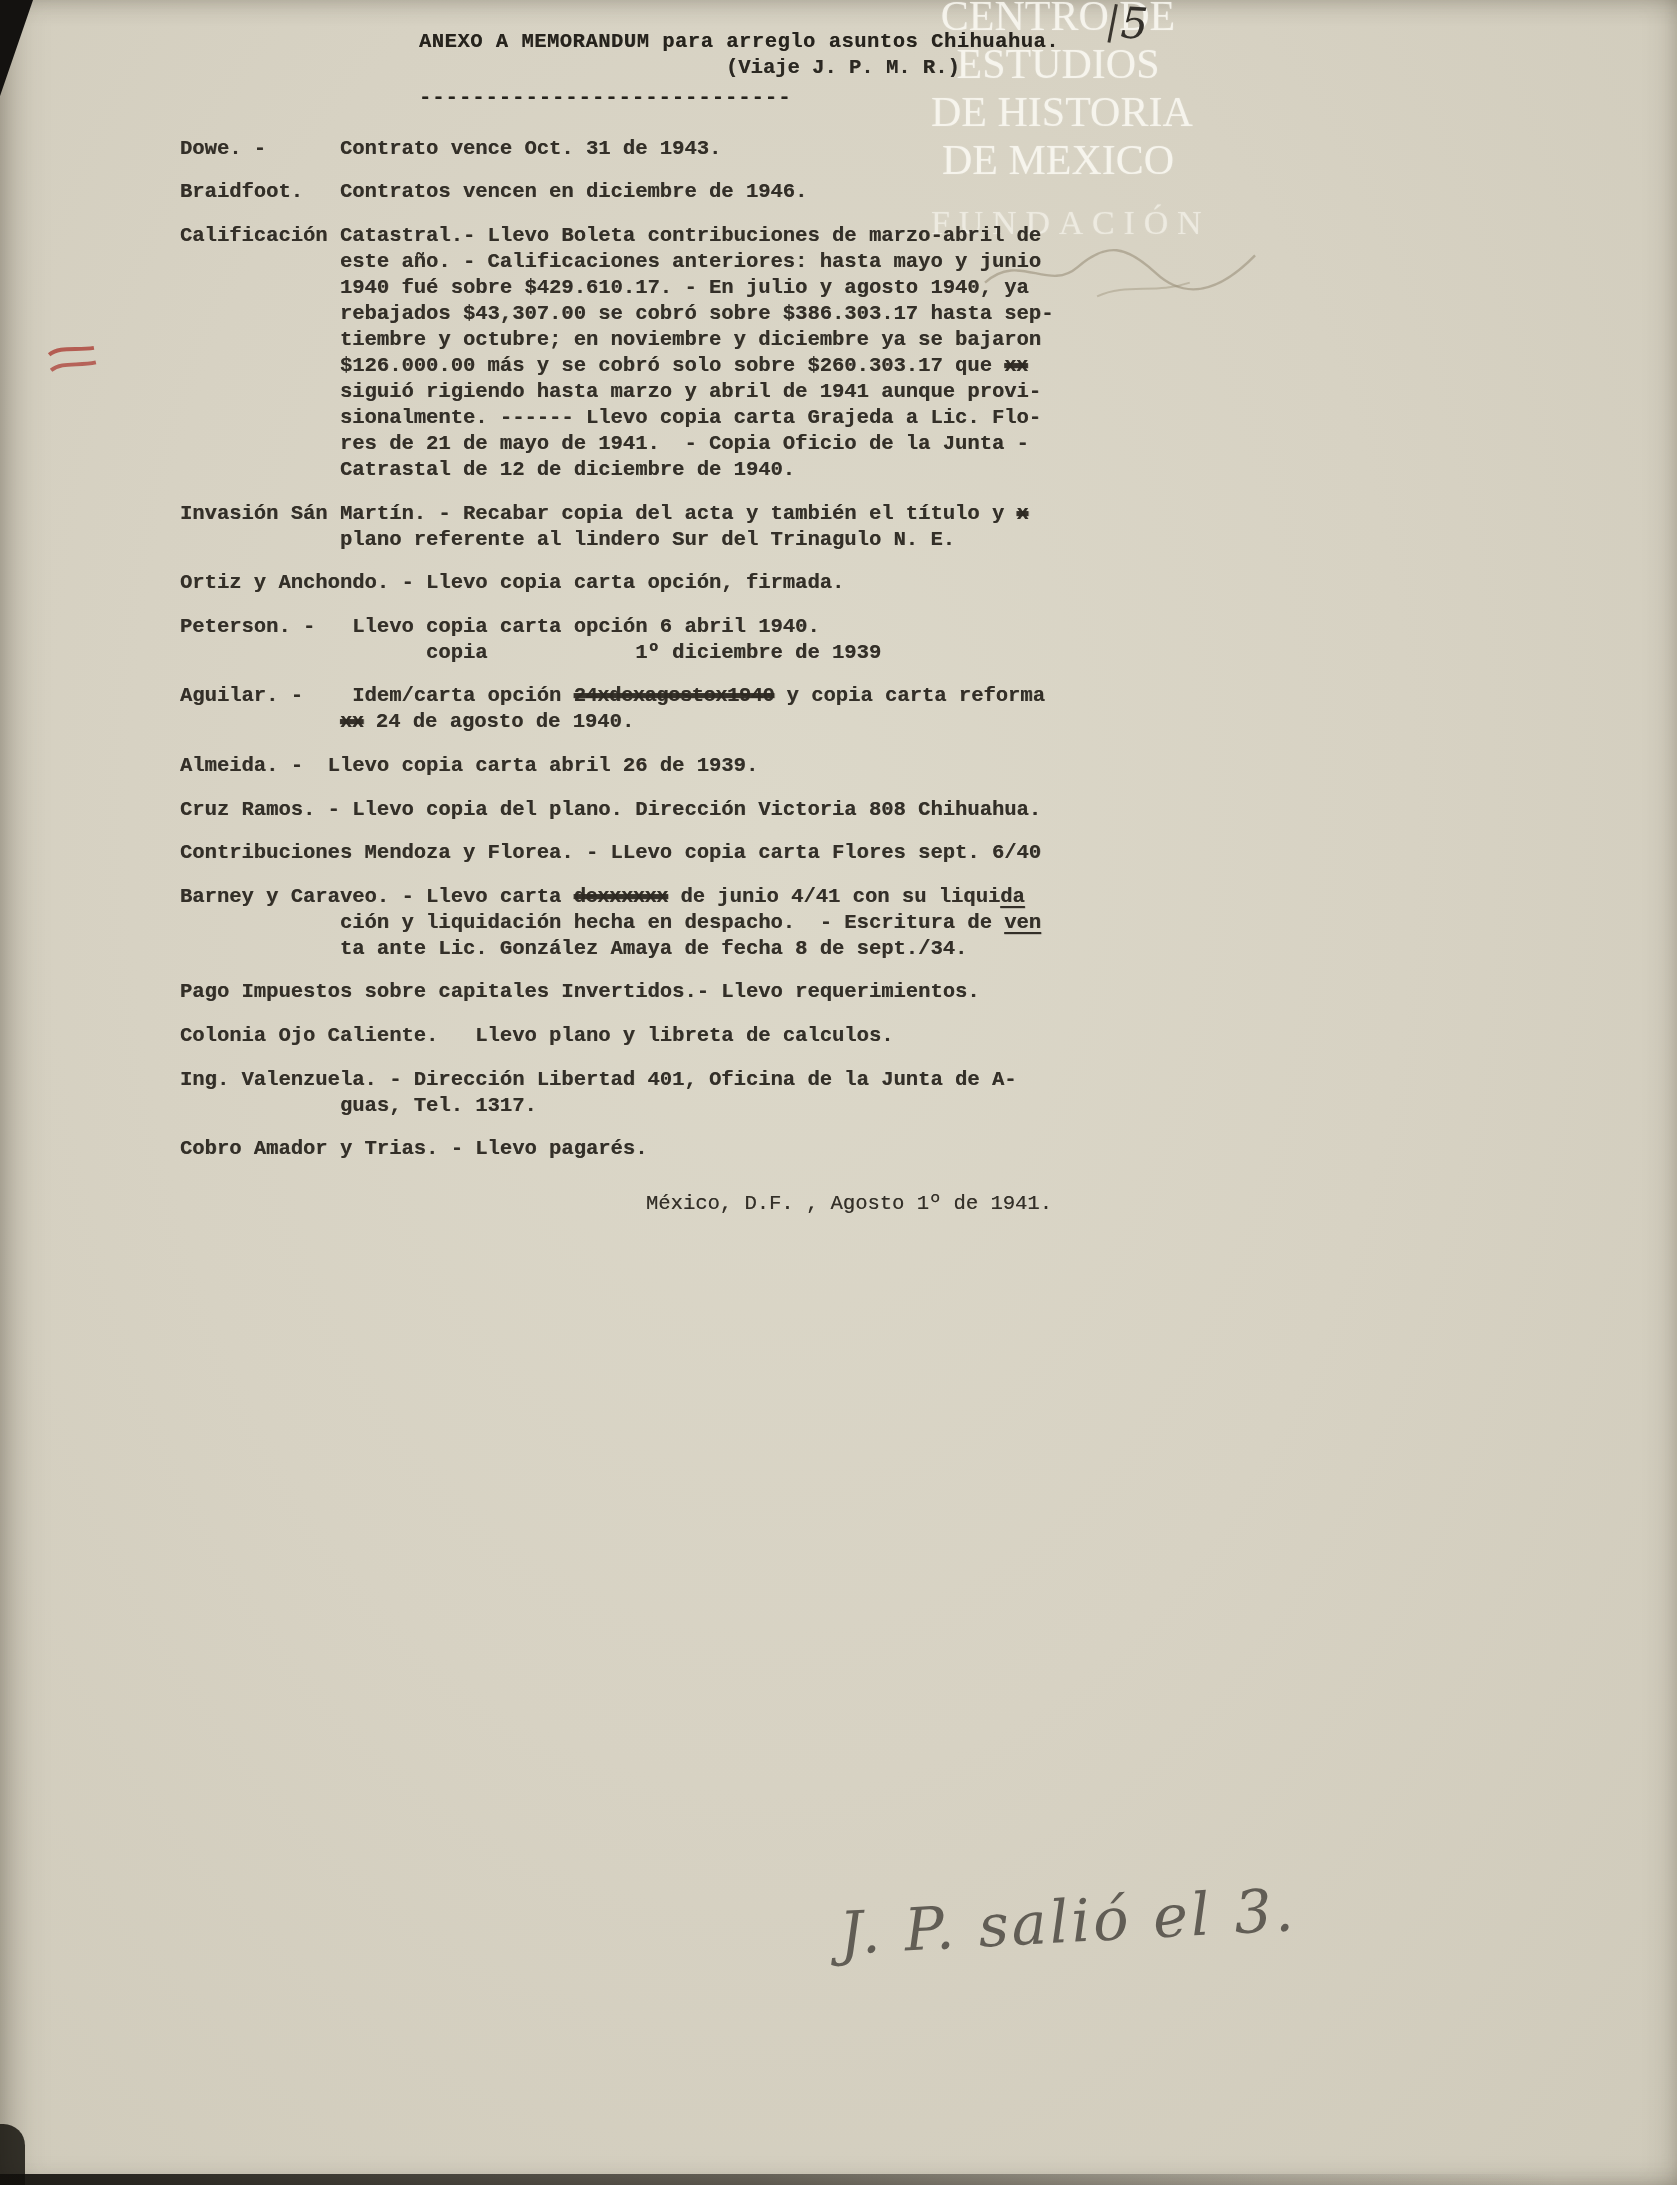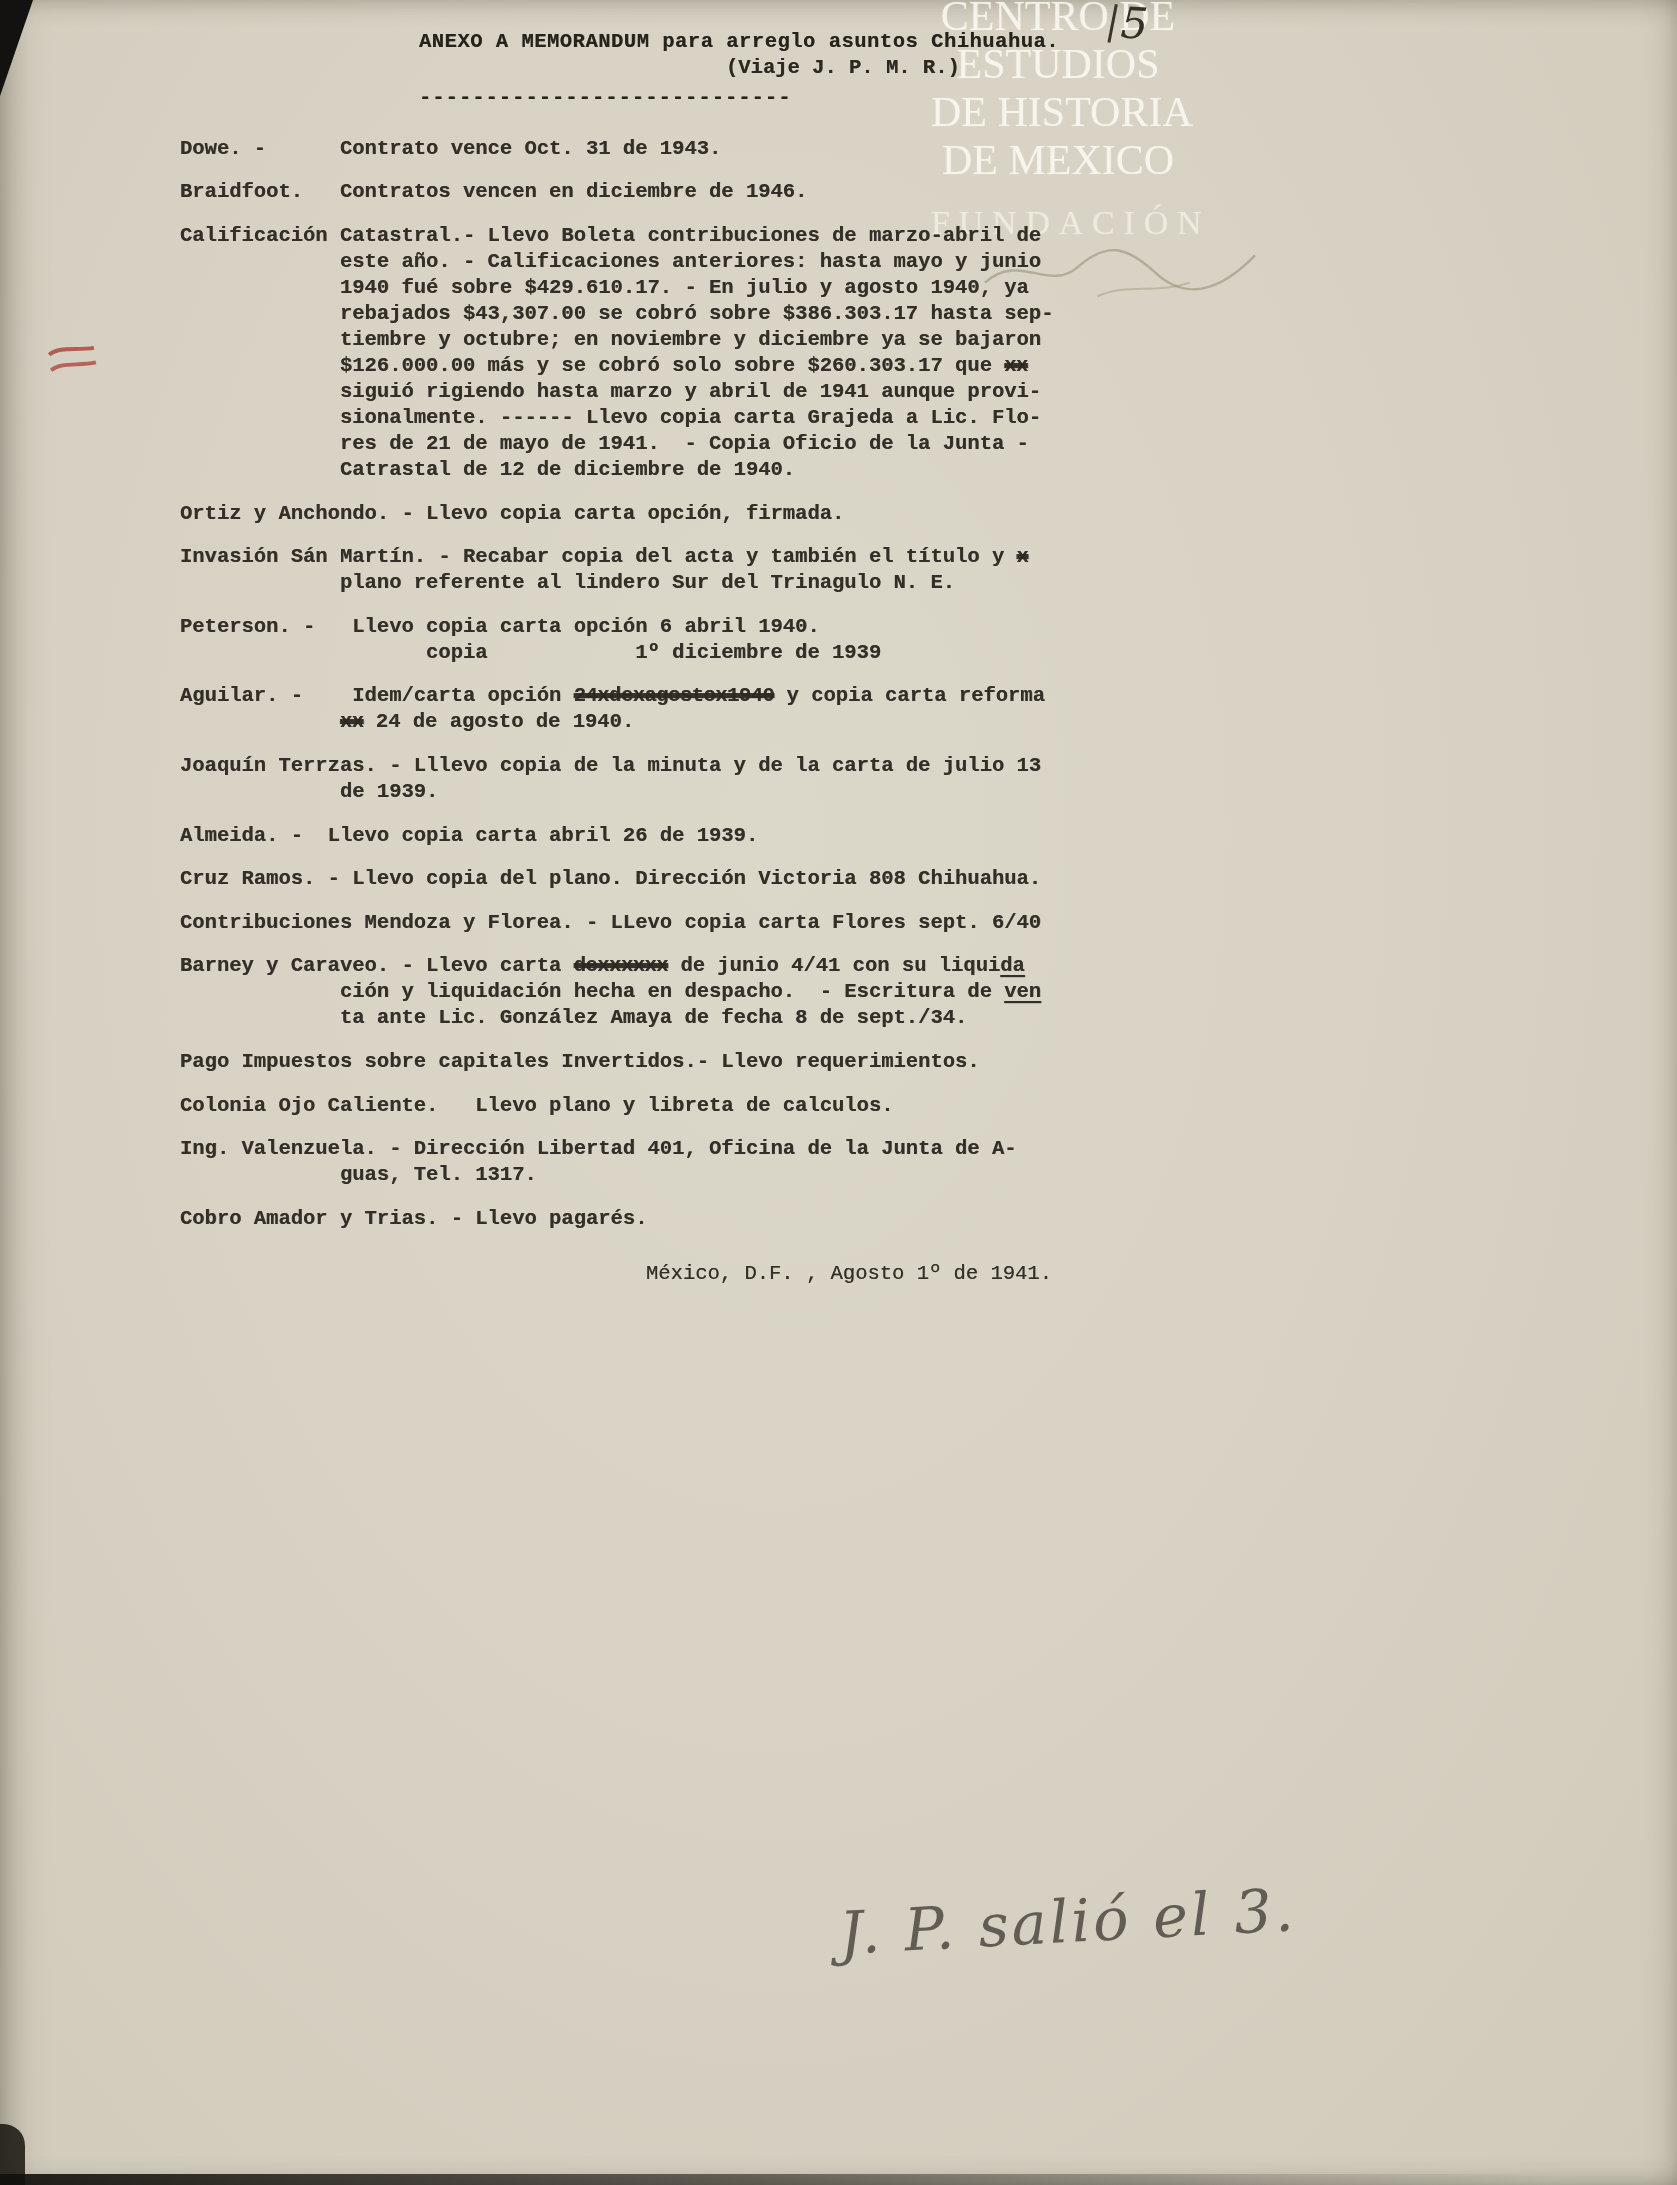--- a/index.html
+++ b/index.html
@@ -194,37 +194,33 @@
           <div class="line"><span>             1940 fué sobre $429.610.17. - En julio y agosto 1940, ya</span></div>
           <div class="line"><span>             rebajados $43,307.00 se cobró sobre $386.303.17 hasta sep-</span></div>
           <div class="line"><span>             tiembre y octubre; en noviembre y diciembre ya se bajaron</span></div>
           <div class="line"><span>             $126.000.00 más y se cobró solo sobre $260.303.17 que </span><span class="strike">xx</span></div>
           <div class="line"><span>             siguió rigiendo hasta marzo y abril de 1941 aunque provi-</span></div>
           <div class="line"><span>             sionalmente. ------ Llevo copia carta Grajeda a Lic. Flo-</span></div>
           <div class="line"><span>             res de 21 de mayo de 1941.  - Copia Oficio de la Junta -</span></div>
           <div class="line"><span>             Catrastal de 12 de diciembre de 1940.</span></div>
         </div>
       <div class="entry">
-          <div class="line"><span>Ortiz y Anchondo. - Llevo copia carta opción, firmada.</span></div>
-        </div>
-      <div class="entry">
           <div class="line"><span>Invasión Sán Martín. - Recabar copia del acta y también el título y </span><span class="strike">x</span></div>
           <div class="line"><span>             plano referente al lindero Sur del Trinagulo N. E.</span></div>
         </div>
       <div class="entry">
+          <div class="line"><span>Ortiz y Anchondo. - Llevo copia carta opción, firmada.</span></div>
+        </div>
+      <div class="entry">
           <div class="line"><span>Peterson. -   Llevo copia carta opción 6 abril 1940.</span></div>
           <div class="line"><span>                    copia            1º diciembre de 1939</span></div>
         </div>
       <div class="entry">
           <div class="line"><span>Aguilar. -    Idem/carta opción </span><span class="strike">24xdexagostox1940</span><span> y copia carta reforma</span></div>
           <div class="line"><span>             </span><span class="strike">xx</span><span> 24 de agosto de 1940.</span></div>
-        </div>
-      <div class="entry">
-          <div class="line"><span>Joaquín Terrzas. - Lllevo copia de la minuta y de la carta de julio 13</span></div>
-          <div class="line"><span>             de 1939.</span></div>
         </div>
       <div class="entry">
           <div class="line"><span>Almeida. -  Llevo copia carta abril 26 de 1939.</span></div>
         </div>
       <div class="entry">
           <div class="line"><span>Cruz Ramos. - Llevo copia del plano. Dirección Victoria 808 Chihuahua.</span></div>
         </div>
       <div class="entry">
           <div class="line"><span>Contribuciones Mendoza y Florea. - LLevo copia carta Flores sept. 6/40</span></div>
         </div>

